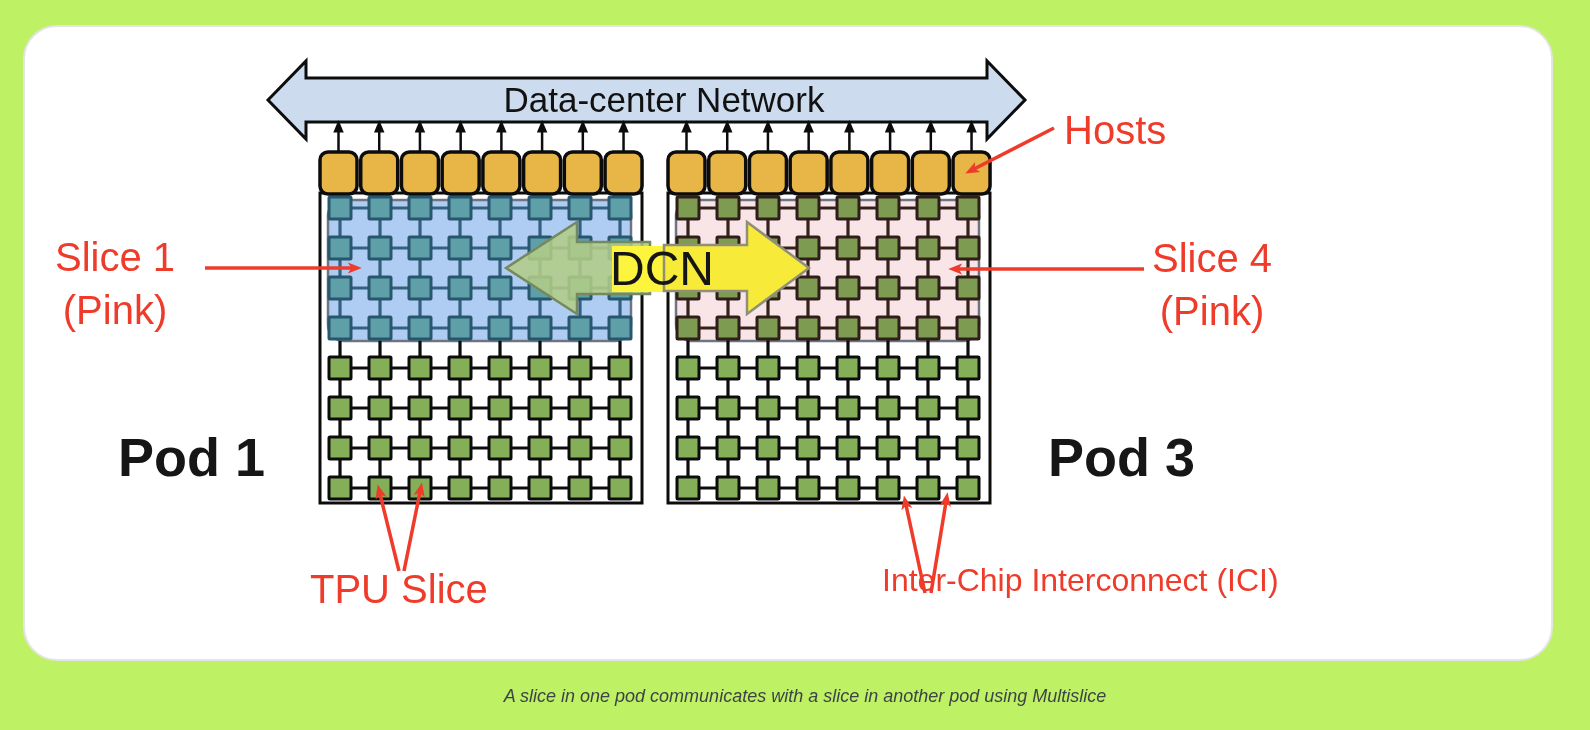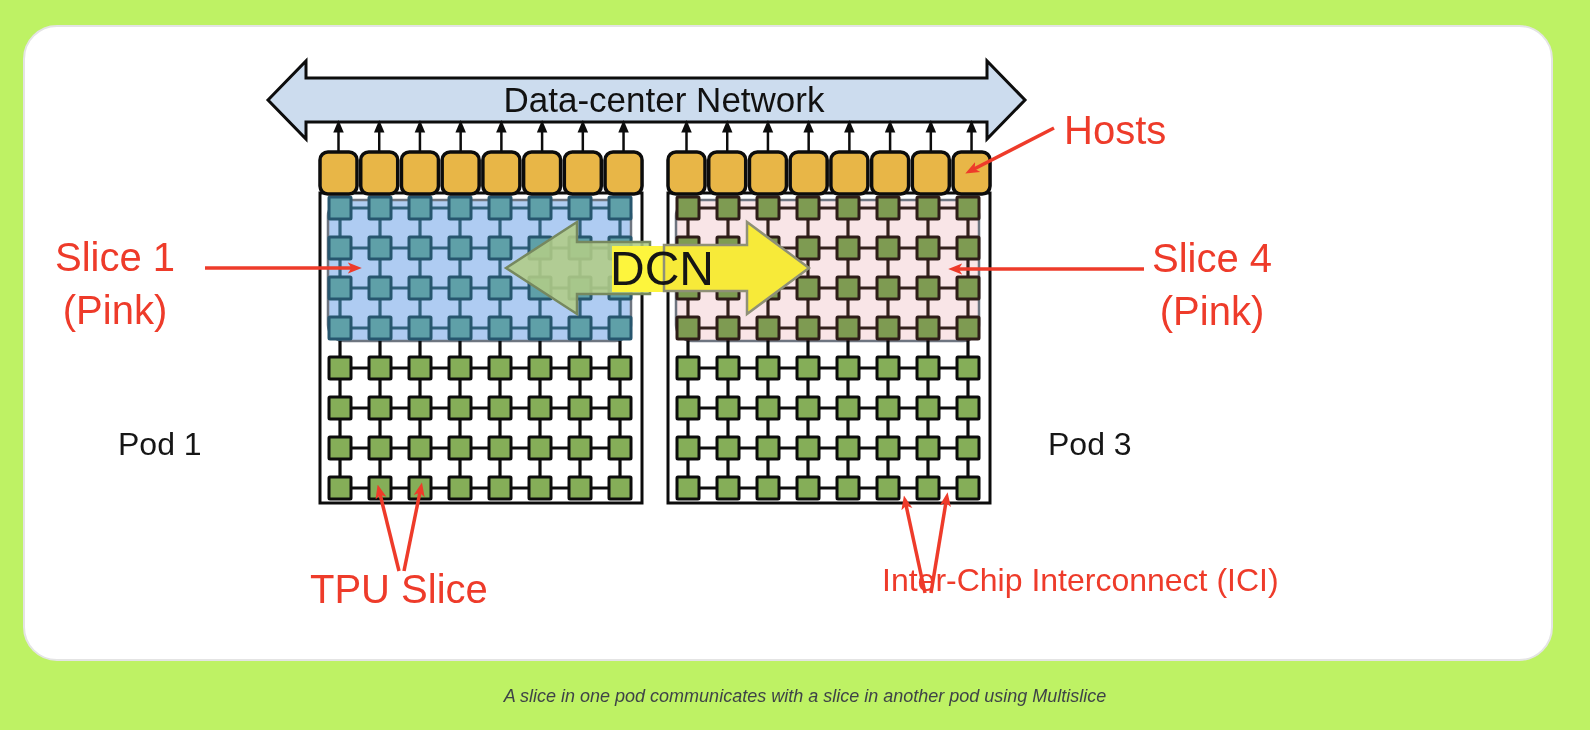--- a/index.html
+++ b/index.html
@@ -3,21 +3,21 @@
 <meta charset="utf-8">
 <style>
   html,body{margin:0;padding:0;background:#fff;}
   .canvas{position:relative;width:1590px;height:730px;background:#bef264;overflow:hidden;
           font-family:"Liberation Sans",sans-serif;}
   .card{position:absolute;left:23px;top:25px;width:1526px;height:632px;
         background:#fff;border:2px solid #e4e4e4;border-radius:34px;}
   svg.diagram{position:absolute;left:0;top:0;z-index:1;}
   .lbl{position:absolute;z-index:2;white-space:nowrap;}
   .red-label{color:var(--red,#ee3b2a);font-size:40px;line-height:1.32;font-weight:400;text-align:center;}
-  .black-label{color:#161616;font-size:32px;font-weight:400;}
+  .black-label{color:#161616;font-size:54px;font-weight:700;}
   .net-label{left:664px;top:100px;transform:translate(-50%,-50%);
              font-size:35px;color:#111;}
   .dcn-label{left:610px;top:241px;width:102px;text-align:center;
              font-size:48px;color:#151515;}
   .caption{left:805px;top:686px;transform:translateX(-50%);
            font-style:italic;font-size:18px;color:#3e4347;}
 </style>
 </head>
 <body>
 

